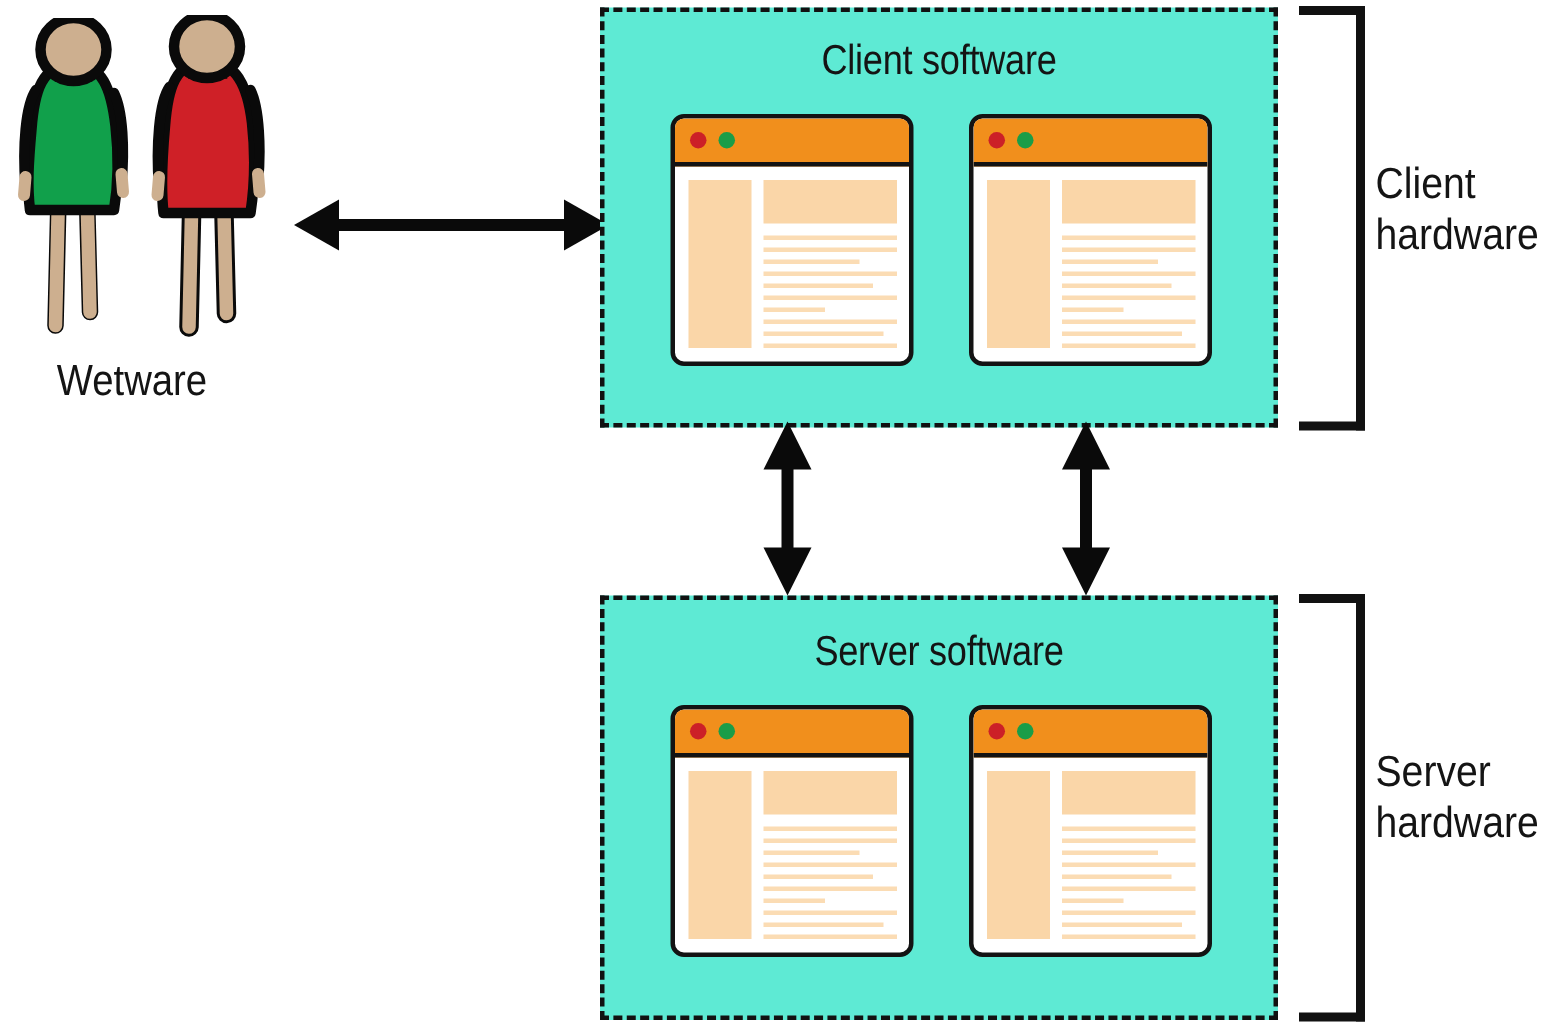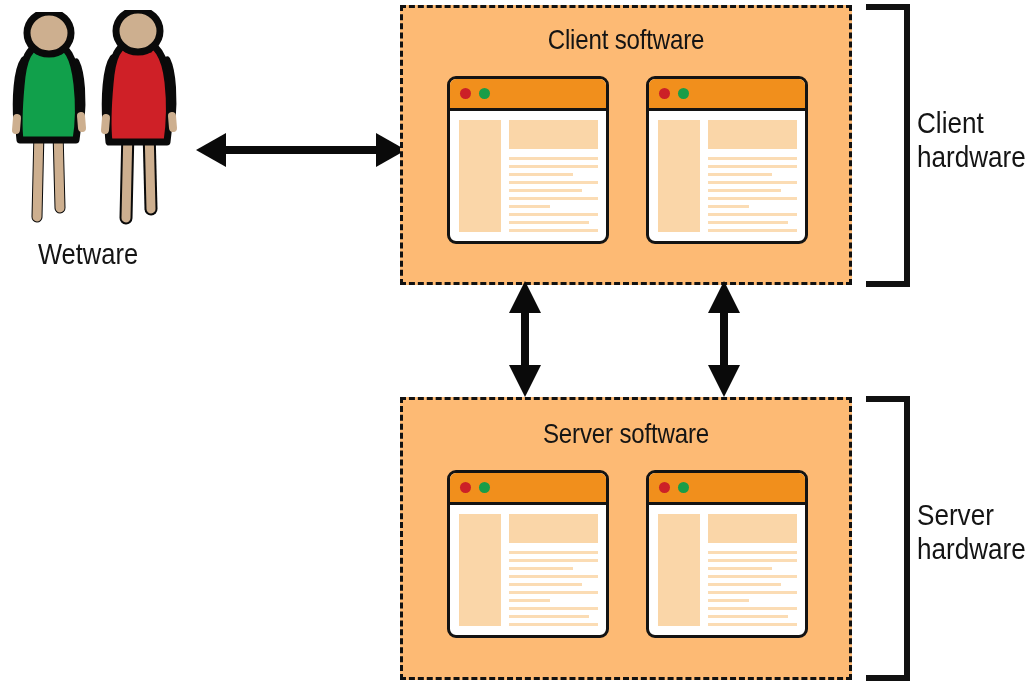--- a/index.html
+++ b/index.html
@@ -10,21 +10,21 @@
   body {
     width: 1029px; height: 685px;
     position: relative;
     font-family: "Liberation Sans", sans-serif;
     overflow: hidden;
   }
   #stage { position: absolute; inset: 0; }
 
   .sw-box {
     position: absolute;
-    background: #fdba74;
+    background: #5eead4;
     border: 3px dashed #111111;
   }
   #client-software-box { left: 400px; top: 5px;  width: 452px; height: 280px; }
   #server-software-box { left: 400px; top: 397px; width: 452px; height: 283px; }
 
   .sw-title {
     position: absolute;
     left: 0; right: 0;
     text-align: center;
     font-family: "Liberation Sans", sans-serif;

